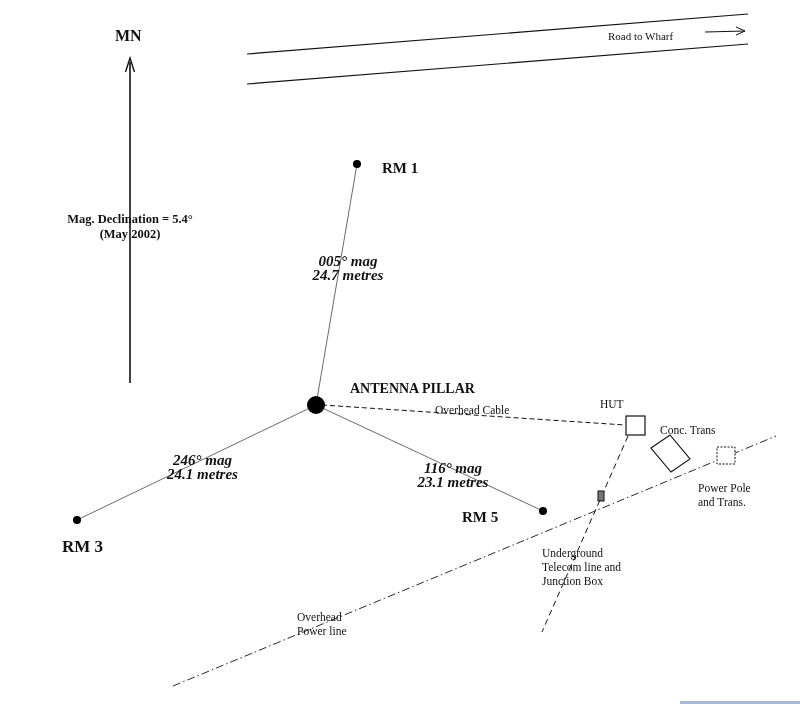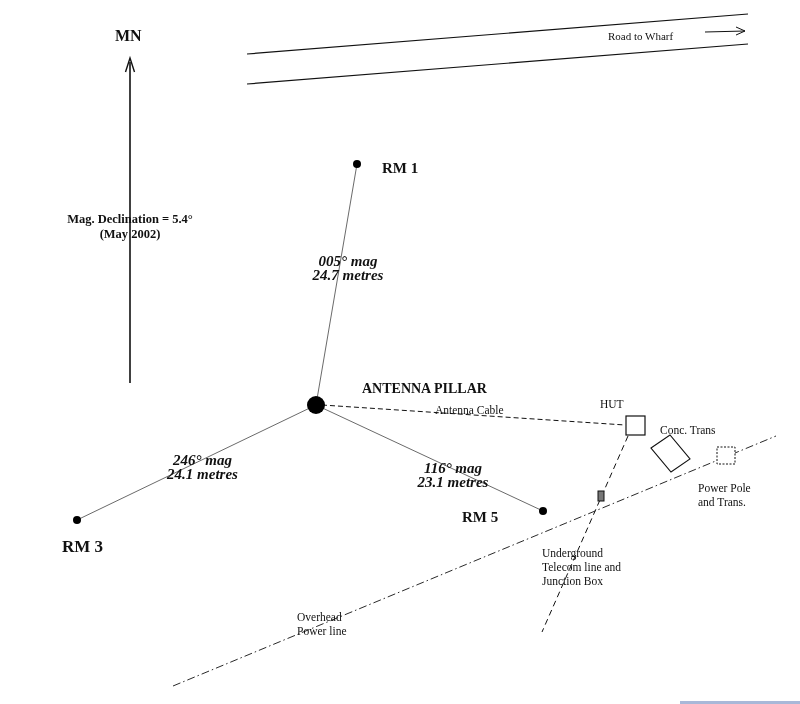--- a/index.html
+++ b/index.html
@@ -63,22 +63,22 @@
 </div>
 
 <div class="lbl" style="left:608px; top:30px; font-size:11px;">Road to Wharf</div>
 
 <div class="lbl bold" style="left:382px; top:160px; font-size:15px;">RM 1</div>
 <div class="lbl italic bear" style="left:308px; top:254px; width:80px;">
   <div>005° mag</div>
   <div>24.7  metres</div>
 </div>
 
-<div class="lbl bold" style="left:362px; top:381px; font-size:14px;text-align:center;">ANTENNA PILLAR</div>
-<div class="lbl small" style="left:435px; top:403px;">Antenna Cable</div>
+<div class="lbl bold" style="left:350px; top:381px; font-size:14px;text-align:center;">ANTENNA PILLAR</div>
+<div class="lbl small" style="left:435px; top:403px;">Overhead Cable</div>
 
 <div class="lbl italic bear" style="left:160px; top:453px; width:85px;">
   <div>246° mag</div>
   <div>24.1  metres</div>
 </div>
 <div class="lbl bold" style="left:62px; top:537px; font-size:17px;">RM 3</div>
 
 <div class="lbl italic bear" style="left:413px; top:461px; width:80px;">
   <div>116° mag</div>
   <div>23.1  metres</div>

